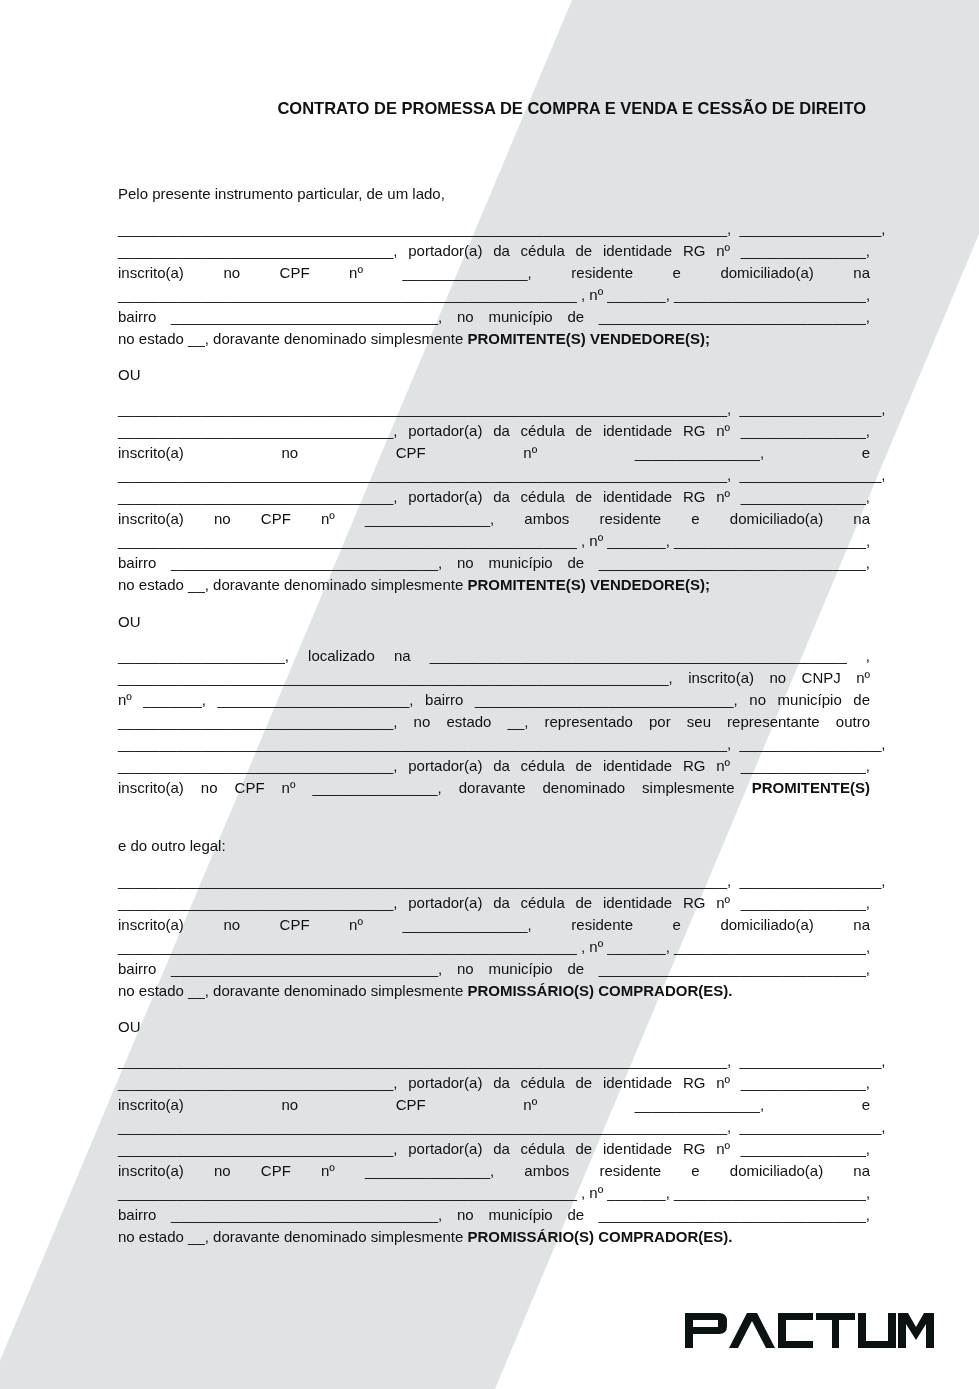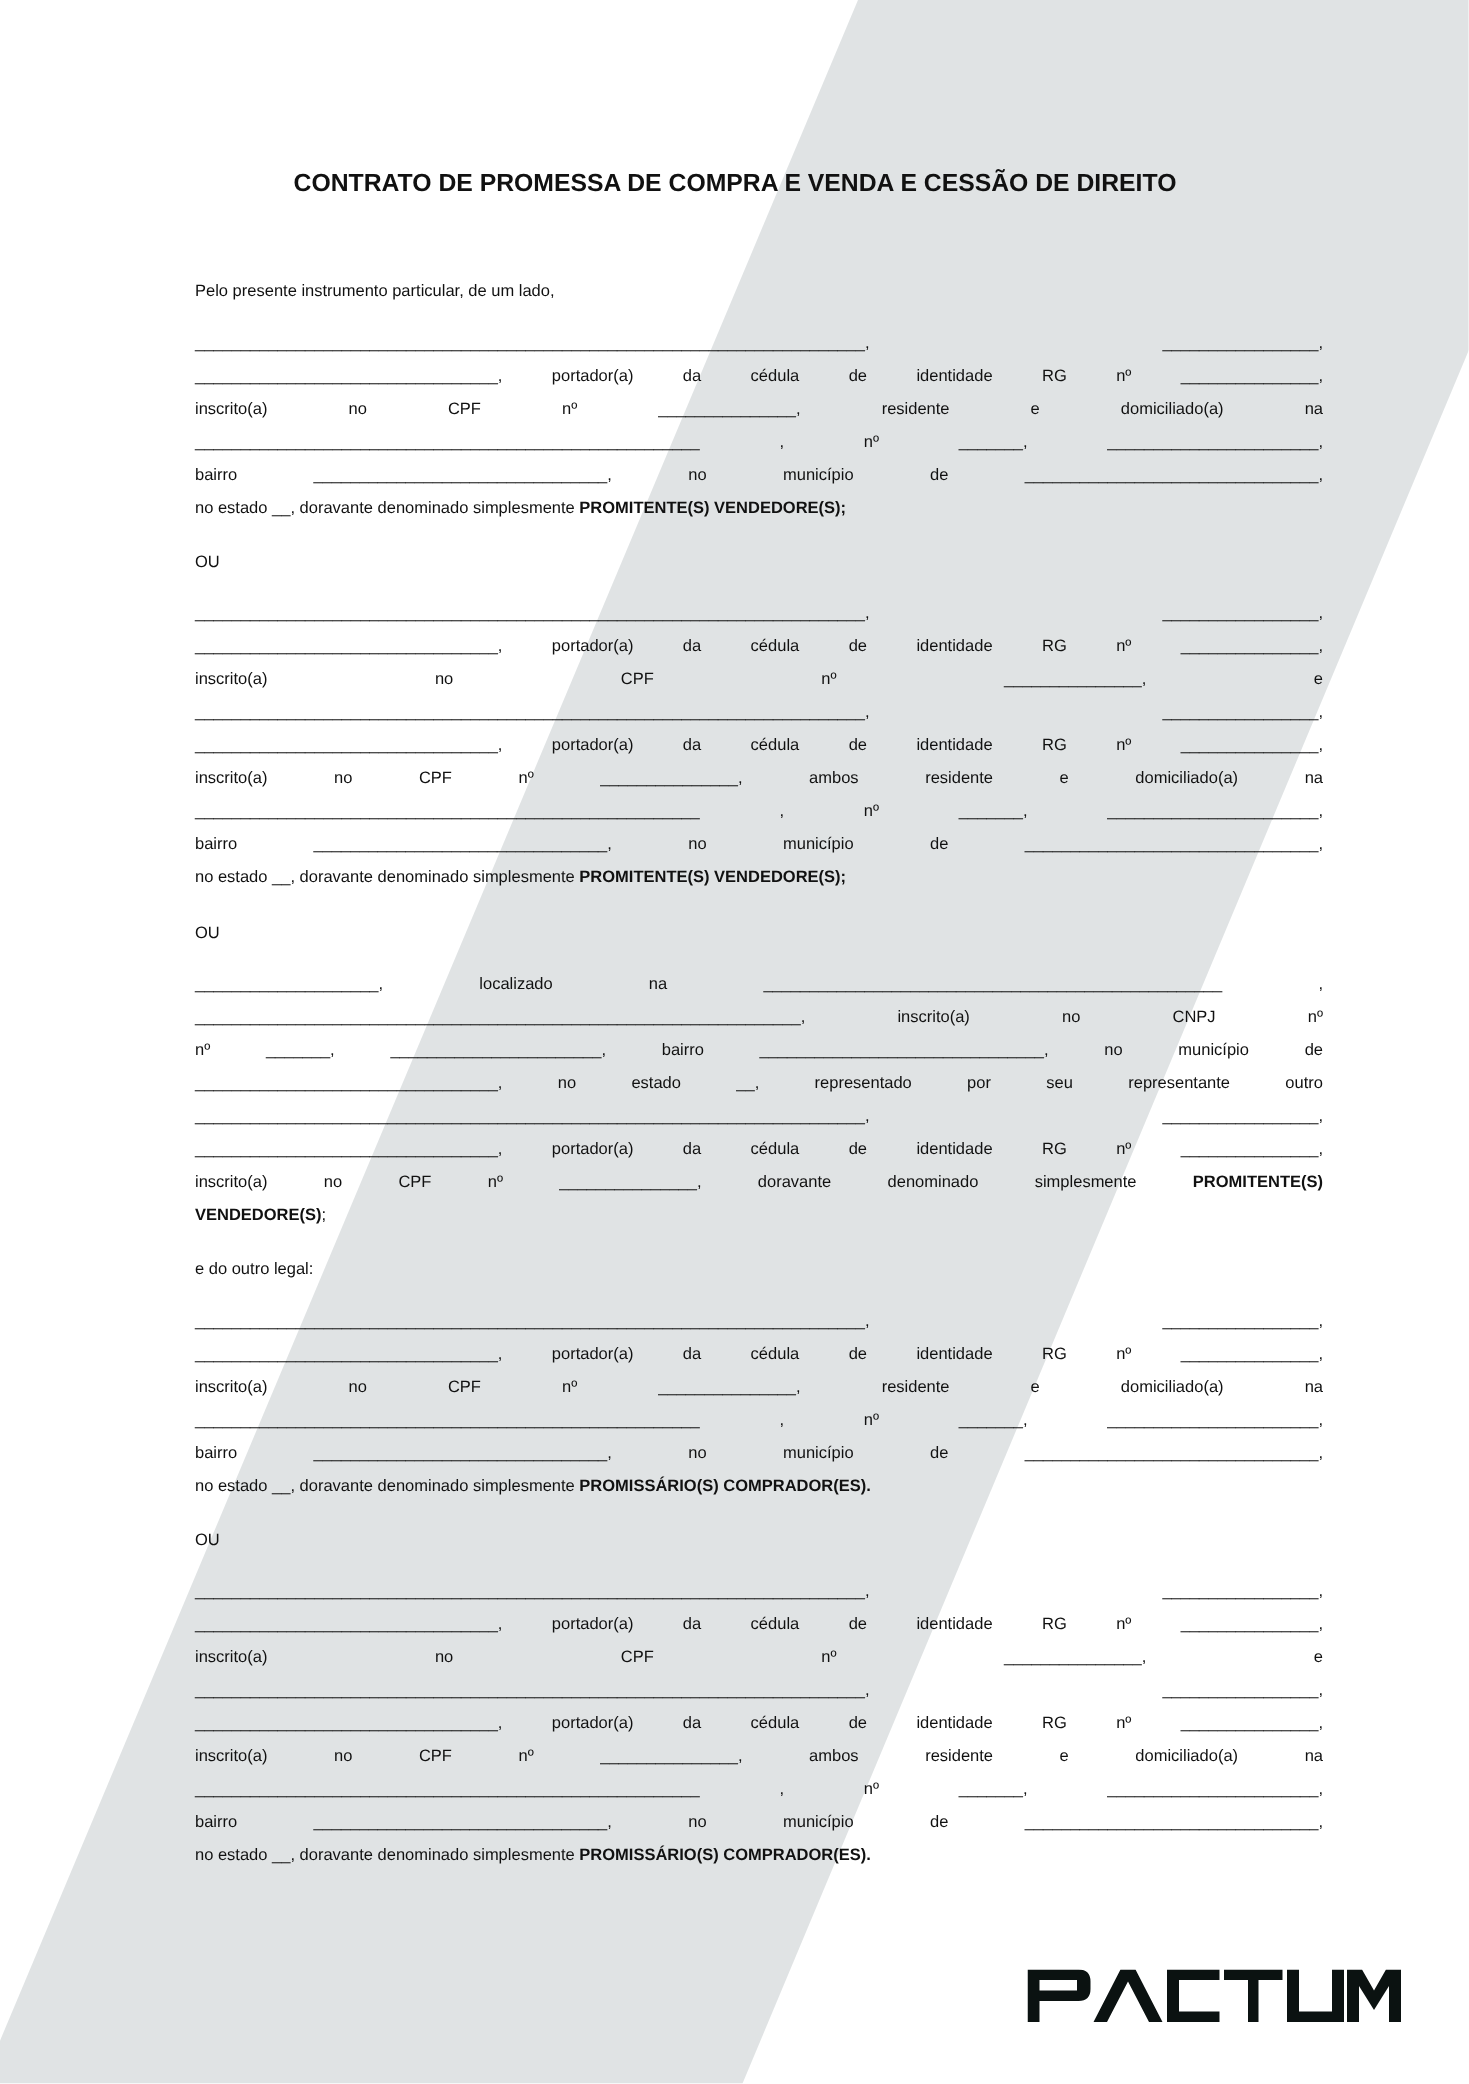--- a/index.html
+++ b/index.html
@@ -1,22 +1,22 @@
 <!DOCTYPE html>
 <html><head>
 <meta charset="utf-8">
 <style>
   html, body { margin:0; padding:0; }
   body { width:979px; height:1389px; position:relative; background:#ffffff; overflow:hidden;
          font-family:"Liberation Sans", sans-serif; color:#111111; }
   .band { position:absolute; left:0; top:0; width:979px; height:1389px; z-index:0; }
   .page { position:absolute; left:114px; top:0; width:752px; z-index:1; }
-  .title { position:absolute; left:0; width:752px; top:113px; text-align:center; font-weight:bold;
+  .title { position:absolute; left:0; width:752px; top:99px; text-align:right; font-weight:bold;
            font-size:16.5px; letter-spacing:0; }
-  .p { position:absolute; left:16px; width:752px; font-size:11px; line-height:22px; text-align:justify;
+  .p { position:absolute; left:4px; width:752px; font-size:15px; line-height:22px; text-align:justify;
        text-align-last:left; }
   .line { display:block; white-space:pre; height:22px; line-height:22px; text-align:justify; text-align-last:justify; }
   .line.last { text-align-last:left; }
   b { font-weight:bold; }
   .logo { position:absolute; left:685px; top:1313px; width:249px; height:35px; z-index:1; }
 </style>
 </head>
 <body>
 
 <svg class="band" viewBox="0 0 979 1389" preserveAspectRatio="none">
@@ -54,21 +54,20 @@
   <div class="p" style="top:611px;">OU</div>
 
   <div class="p" style="top:645px;">
     <span class="line">____________________, localizado na __________________________________________________ ,</span>
     <span class="line">__________________________________________________________________,  inscrito(a)  no  CNPJ  nº</span>
     <span class="line">nº  _______,  _______________________,  bairro  _______________________________,  no  município  de</span>
     <span class="line">_________________________________,  no  estado  __,  representado  por  seu  representante  outro</span>
     <span class="line">_________________________________________________________________________,  _________________,</span>
     <span class="line">_________________________________, portador(a) da cédula de identidade RG nº _______________,</span>
     <span class="line"><span>inscrito(a)  no  CPF  nº  _______________,  doravante  denominado  simplesmente  </span><b>PROMITENTE(S)</b></span>
-    <span class="line last"><b>VENDEDORE(S)</b><span>;</span></span>
   </div>
 
   <div class="p" style="top:835px;">e do outro legal:</div>
 
   <div class="p" style="top:870px;">
     <span class="line">_________________________________________________________________________,  _________________,</span>
     <span class="line">_________________________________, portador(a) da cédula de identidade RG nº _______________,</span>
     <span class="line">inscrito(a)  no  CPF  nº  _______________,  residente  e  domiciliado(a)  na</span>
     <span class="line">_______________________________________________________ , nº _______, _______________________,</span>
     <span class="line">bairro ________________________________, no município de ________________________________,</span>

